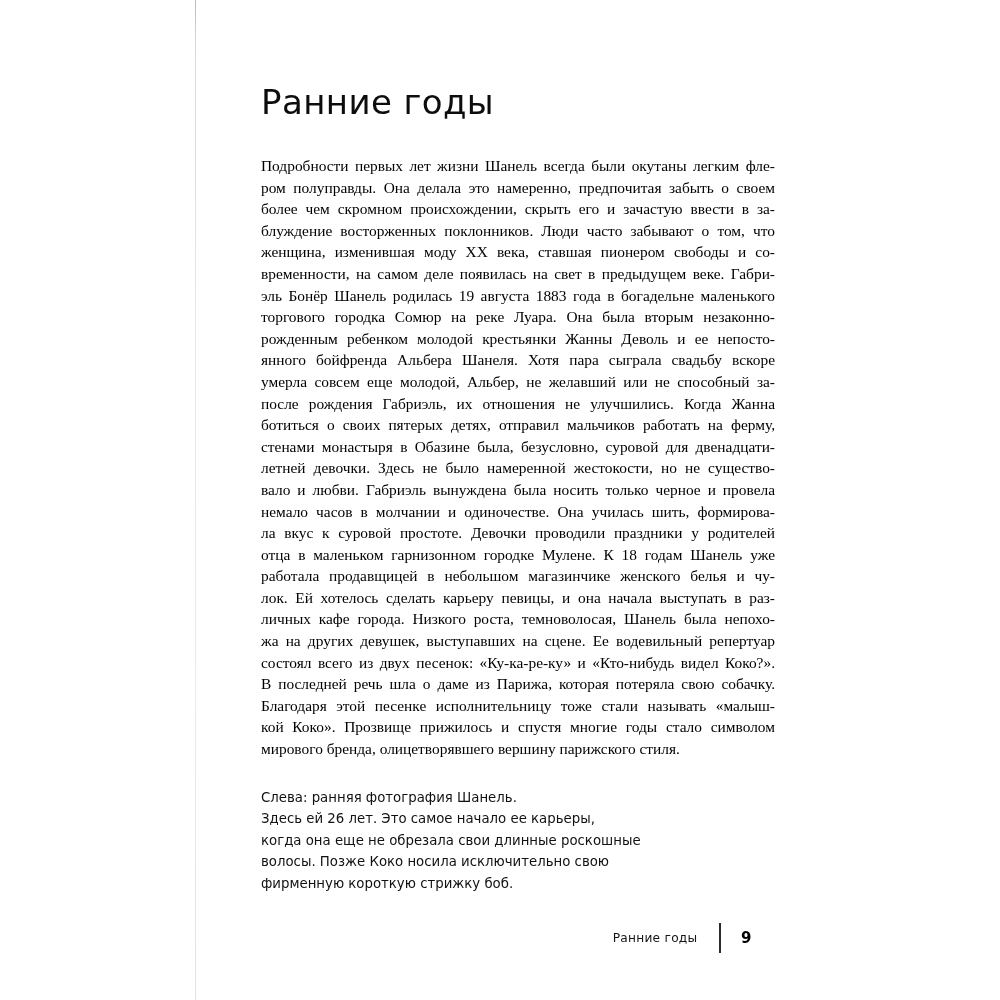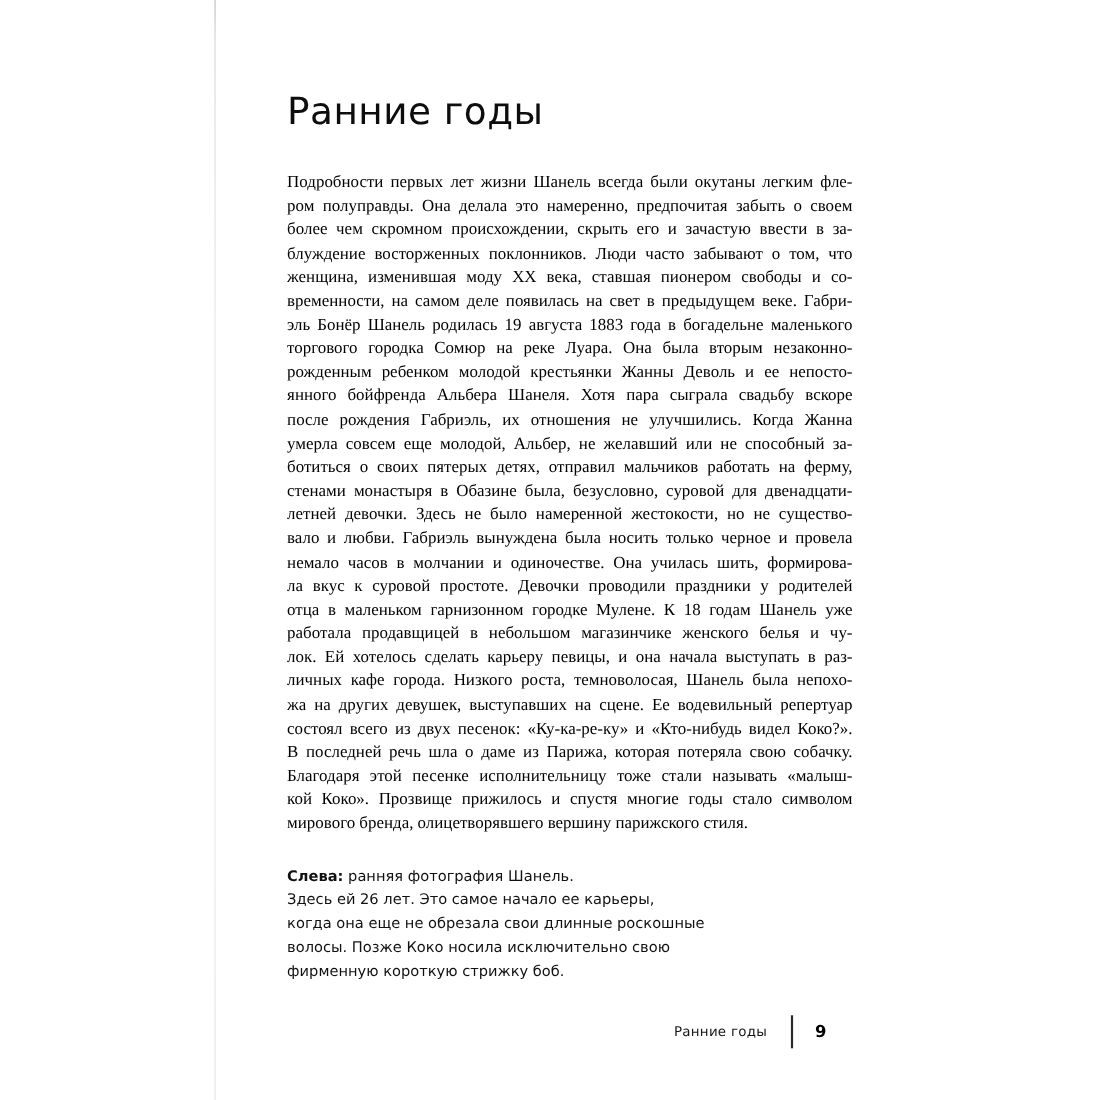--- a/index.html
+++ b/index.html
@@ -94,21 +94,21 @@
     font-family: "DejaVu Sans", "Liberation Sans", sans-serif;
     font-size: 13.3px;
     line-height: 21.4px;
     color: #111111;
   }
   .caption .cl {
     display: block;
     white-space: nowrap;
   }
   .caption b {
-    font-weight: 700;
+    font-weight: 400;
   }
 
   .footer {
     position: absolute;
     left: 0;
     top: 918px;
     width: 514px;
     height: 40px;
     display: flex;
     align-items: center;
@@ -153,22 +153,22 @@
           <span class="ln">Подробности первых лет жизни Шанель всегда были окутаны легким фле-</span>
           <span class="ln">ром полуправды. Она делала это намеренно, предпочитая забыть о своем</span>
           <span class="ln">более чем скромном происхождении, скрыть его и зачастую ввести в за-</span>
           <span class="ln">блуждение восторженных поклонников. Люди часто забывают о том, что</span>
           <span class="ln">женщина, изменившая моду XX века, ставшая пионером свободы и со-</span>
           <span class="ln">временности, на самом деле появилась на свет в предыдущем веке. Габри-</span>
           <span class="ln">эль Бонёр Шанель родилась 19 августа 1883 года в богадельне маленького</span>
           <span class="ln">торгового городка Сомюр на реке Луара. Она была вторым незаконно-</span>
           <span class="ln">рожденным ребенком молодой крестьянки Жанны Деволь и ее непосто-</span>
           <span class="ln">янного бойфренда Альбера Шанеля. Хотя пара сыграла свадьбу вскоре</span>
+          <span class="ln">умерла совсем еще молодой, Альбер, не желавший или не способный за-</span>
           <span class="ln">после рождения Габриэль, их отношения не улучшились. Когда Жанна</span>
-          <span class="ln">умерла совсем еще молодой, Альбер, не желавший или не способный за-</span>
           <span class="ln">ботиться о своих пятерых детях, отправил мальчиков работать на ферму,</span>
           <span class="ln">стенами монастыря в Обазине была, безусловно, суровой для двенадцати-</span>
           <span class="ln">летней девочки. Здесь не было намеренной жестокости, но не существо-</span>
           <span class="ln">вало и любви. Габриэль вынуждена была носить только черное и провела</span>
           <span class="ln">немало часов в молчании и одиночестве. Она училась шить, формирова-</span>
           <span class="ln">ла вкус к суровой простоте. Девочки проводили праздники у родителей</span>
           <span class="ln">отца в маленьком гарнизонном городке Мулене. К 18 годам Шанель уже</span>
           <span class="ln">работала продавщицей в небольшом магазинчике женского белья и чу-</span>
           <span class="ln">лок. Ей хотелось сделать карьеру певицы, и она начала выступать в раз-</span>
           <span class="ln">личных кафе города. Низкого роста, темноволосая, Шанель была непохо-</span>

